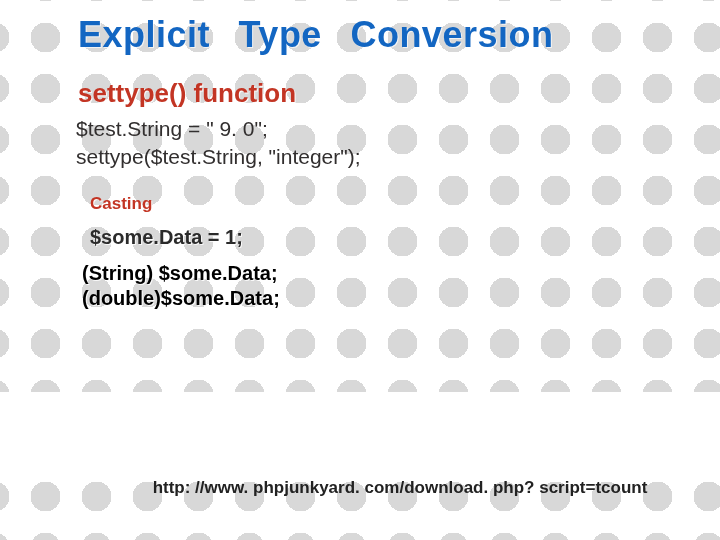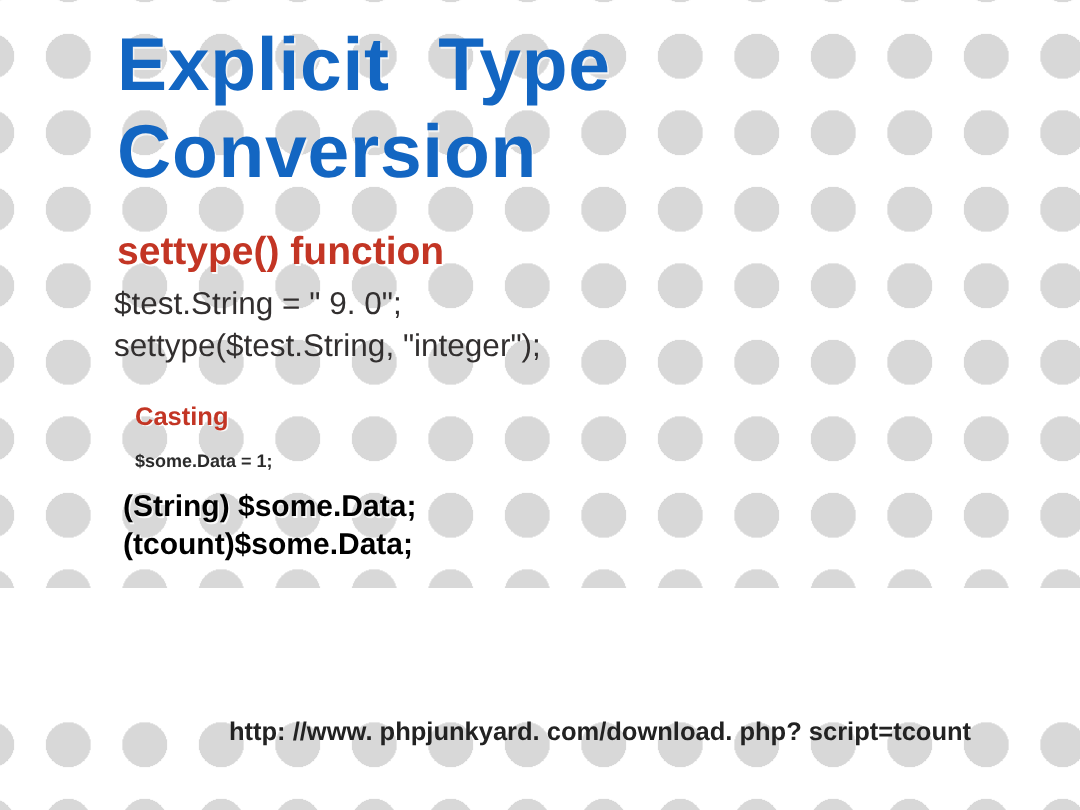--- a/index.html
+++ b/index.html
@@ -18,21 +18,21 @@
     background-size: 51px 51px;
     background-position: 20px 12px;
     z-index: 0;
   }
   .content {
     position: relative;
     z-index: 1;
     padding: 14px 60px 0 78px;
   }
   .title {
-    font-size: 50px;
+    font-size: 36px;
     font-weight: 900;
     color: #1366c2;
     letter-spacing: 0.5px;
     text-shadow: 1px 1px 0 rgba(255,255,255,0.7);
     margin-bottom: 22px;
     word-spacing: 18px;
   }
   .sub {
     font-size: 26px;
     font-weight: 900;
@@ -50,21 +50,21 @@
   }
   .casting {
     font-size: 17px;
     font-weight: 900;
     color: #c33524;
     text-shadow: 1px 1px 0 rgba(255,255,255,0.9);
     margin-bottom: 12px;
     margin-left: 12px;
   }
   .subcode1 {
-    font-size: 12px;
+    font-size: 20px;
     font-weight: 900;
     color: #2b2b2b;
     text-shadow: 1px 1px 0 rgba(255,255,255,0.85);
     margin-bottom: 12px;
     margin-left: 12px;
   }
   .subcode2 {
     font-size: 20px;
     font-weight: 900;
     color: #000000;
@@ -105,19 +105,19 @@
   <h2 class="sub">settype() function</h2>
   <div class="code">
     <div>$test.String = " 9. 0";</div>
     <div> settype($test.String, "integer");</div>
   </div>
 
   <h2 class="casting">Casting</h2>
   <div class="subcode1">$some.Data = 1;</div>
   <div class="subcode2">
     <div>(String) $some.Data;</div>
-    <div>(tcount)$some.Data;</div>
+    <div>(double)$some.Data;</div>
   </div>
 </div>
 
 <div class="band"></div>
 
 <div class="link">http: //www. phpjunkyard. com/download. php? script=tcount</div>
 
 </body></html>

